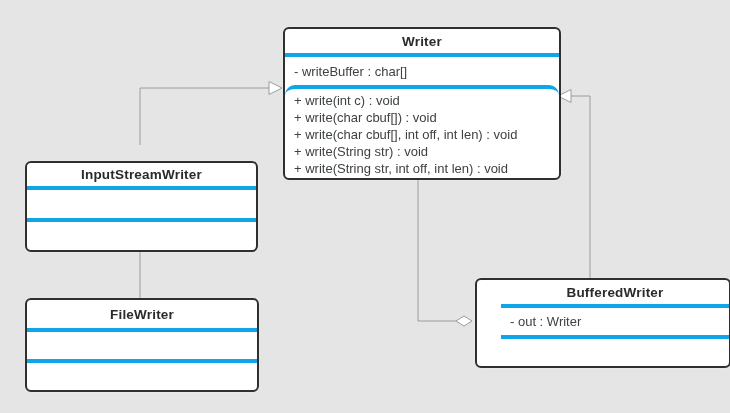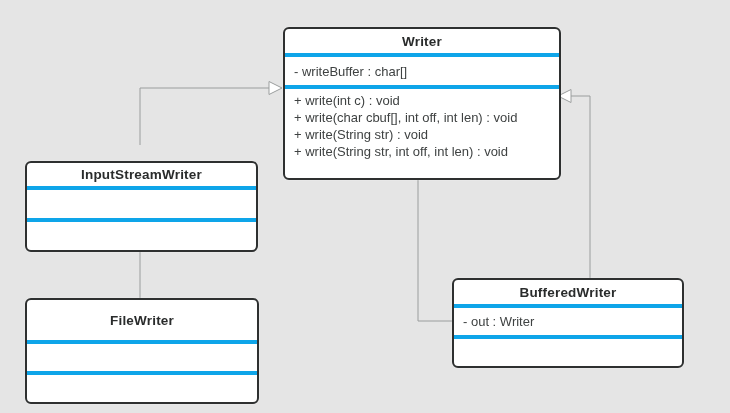--- a/index.html
+++ b/index.html
@@ -43,20 +43,21 @@
   .uml-attr-line {
     display: flex;
     align-items: center;
     height: 100%;
     padding-left: 9px;
     font-size: 13px;
     color: #3f4242;
   }
   .uml-methods {
     padding-top: 3px;
+    border-radius: 10px;
   }
   .uml-method-line {
     padding-left: 9px;
     font-size: 13px;
     line-height: 17px;
     color: #3f4242;
     white-space: nowrap;
   }
 </style>
 </head>
@@ -79,39 +80,40 @@
     <polygon points="456,321 464,316 472,321 464,326" fill="#ffffff" stroke="#9a9d9d" stroke-width="1"></polygon>
   </svg>
 
   <div class="uml-class" style="left:283px; top:27px; width:274px;">
     <div class="uml-title" style="height:24px;">Writer</div>
     <div class="uml-compartment" style="height:28px;">
       <div class="uml-attr-line">- writeBuffer : char[]</div>
     </div>
     <div class="uml-compartment uml-methods" style="height:86px;">
       <div class="uml-method-line">+ write(int c) : void</div>
+      <div class="uml-method-line">+ write(char cbuf[]) : void</div>
       <div class="uml-method-line">+ write(char cbuf[], int off, int len) : void</div>
       <div class="uml-method-line">+ write(String str) : void</div>
       <div class="uml-method-line">+ write(String str, int off, int len) : void</div>
     </div>
   </div>
 
   <div class="uml-class" style="left:25px; top:161px; width:229px;">
     <div class="uml-title" style="height:23px;">InputStreamWriter</div>
     <div class="uml-compartment" style="height:28px;"></div>
     <div class="uml-compartment" style="height:28px;"></div>
   </div>
 
   <div class="uml-class" style="left:25px; top:298px; width:230px;">
-    <div class="uml-title" style="height:40px;">FileWriter</div>
+    <div class="uml-title" style="height:28px;">FileWriter</div>
     <div class="uml-compartment" style="height:27px;"></div>
     <div class="uml-compartment" style="height:27px;"></div>
   </div>
 
-  <div class="uml-class" style="left:452px; top:278px; width:228px;">
+  <div class="uml-class" style="left:475px; top:278px; width:228px;padding-left:24px;">
     <div class="uml-title" style="height:24px;">BufferedWriter</div>
     <div class="uml-compartment" style="height:27px;">
       <div class="uml-attr-line">- out : Writer</div>
     </div>
     <div class="uml-compartment" style="height:27px;"></div>
   </div>
 
 </div>
 
 </body></html>

